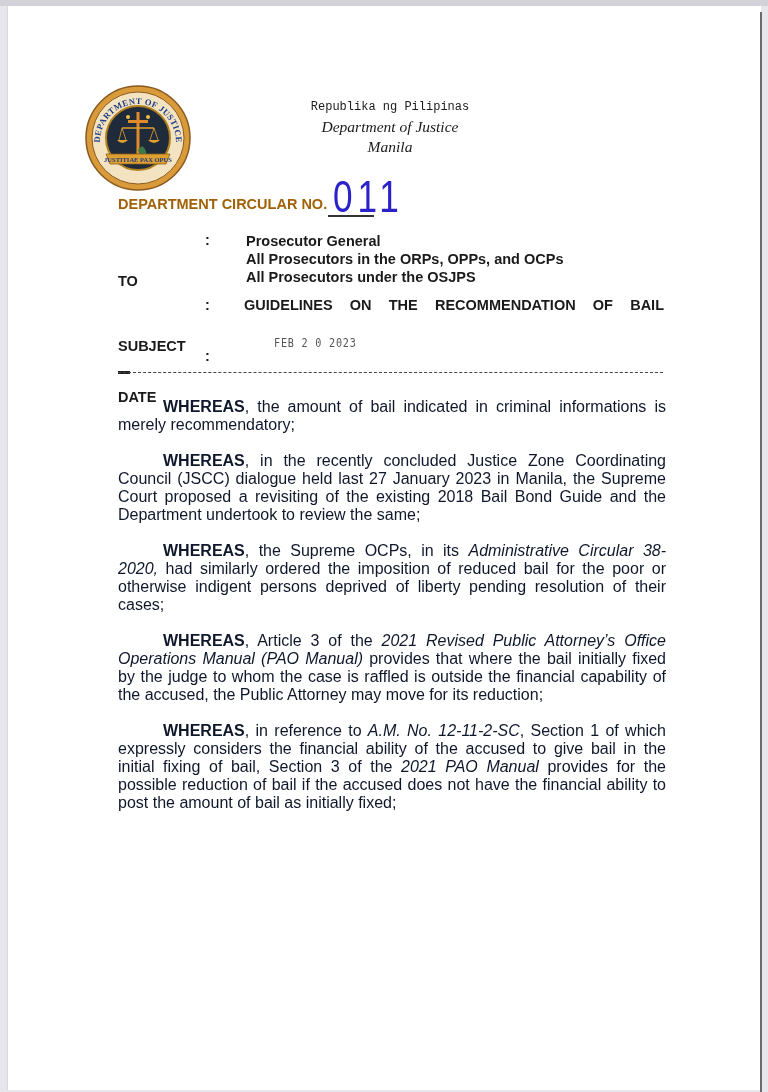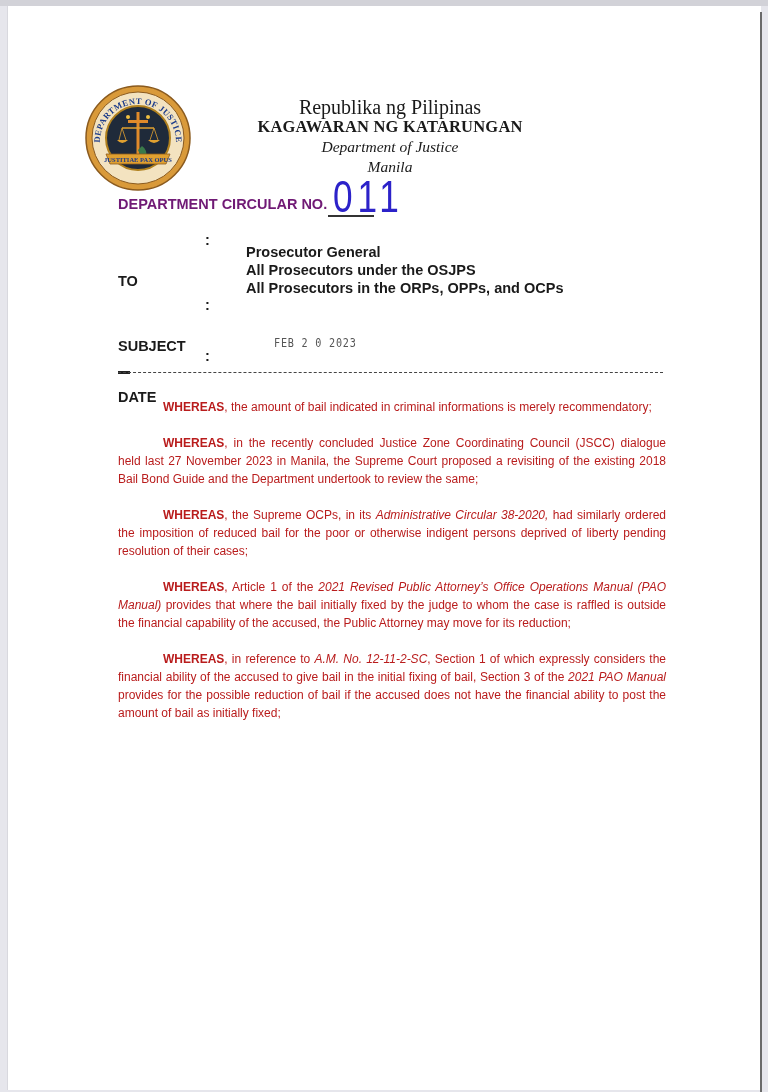--- a/index.html
+++ b/index.html
@@ -21,28 +21,28 @@
   }
   .top-edge { position: absolute; left: 0; top: 0; width: 768px; height: 6px; background: #d2d2d8; }
 
   .seal {
     position: absolute; left: 84px; top: 84px; width: 108px; height: 108px;
   }
   .letterhead {
     position: absolute; left: 220px; top: 98px; width: 340px;
     text-align: center; font-family: "Liberation Serif", serif; color: #1a1a1a;
   }
-  .lh-line1 { font-size: 20px; line-height: 19px; }
+  .lh-line1 { font-size: 12px; line-height: 19px; font-family: Liberation Mono, monospace; }
   .lh-line2 { font-size: 16.5px; font-weight: bold; line-height: 20px; letter-spacing: 0.2px; }
   .lh-line3 { font-size: 15.5px; font-style: italic; line-height: 20px; }
   .lh-line4 { font-size: 15.5px; font-style: italic; line-height: 20px; text-align: center; }
 
   .circ {
     position: absolute; left: 118px; top: 196px; font-weight: bold; font-size: 14.5px;
-    color: #701a75;
+    color: #a16207;
   }
   .circ-no {
     position: absolute; left: 333px; top: 172px;
     font-family: "Liberation Sans", sans-serif; color: #2c22c9;
     font-size: 44px; letter-spacing: 6px; transform: scaleX(0.8); transform-origin: left top;
   }
   .circ-underline {
     position: absolute; left: 328px; top: 215px; width: 46px; height: 1.5px; background: #333;
   }
 
@@ -56,21 +56,21 @@
     font-size: 13px; color: #555; letter-spacing: 1px; transform: scaleX(0.78); transform-origin: left top;
   }
   .separator {
     position: absolute; left: 118px; top: 372px; width: 545px; height: 0;
     border-top: 1.5px dashed #444;
   }
   .separator-lead { position: absolute; left: 118px; top: 371px; width: 12px; height: 2.5px; background: #222; }
 
   .body-text {
     position: absolute; left: 118px; top: 398px; width: 548px;
-    font-size: 12px; line-height: 18px; text-align: justify; color: #b91c1c;
+    font-size: 16px; line-height: 18px; text-align: justify; color: #0f172a;
   }
   .para { margin: 0 0 18px 0; text-indent: 45px; }
   .para b { font-weight: bold; }
   .para i { font-style: italic; }
 </style>
 </head>
 <body>
 
 <div class="top-edge"></div>
 <div class="page"></div>
@@ -100,48 +100,48 @@
   <circle cx="44" cy="33" r="2" fill="#f0c040"></circle>
   <circle cx="64" cy="33" r="2" fill="#f0c040"></circle>
   <path d="M 58 62 q 6 4 4 12 q -6 -2 -8 -8 z" fill="#3a7a4a"></path>
 
   <path d="M 22 70 L 86 70 L 82 80 L 26 80 Z" fill="#e0a030" stroke="#8a5a1e" stroke-width="0.8"></path>
   <text x="54" y="78" text-anchor="middle" font-family="Liberation Serif, serif" font-size="6.5" font-weight="bold" fill="#1a3a8a">JUSTITIAE PAX OPUS</text>
 </svg>
 
 <div class="letterhead">
   <div class="lh-line1">Republika ng Pilipinas</div>
-  <div class="lh-line2">KAGAWARAN NG KATARUNGAN</div>
   <div class="lh-line3">Department of Justice</div>
   <div class="lh-line4">Manila</div>
 </div>
 
 <div class="circ">DEPARTMENT CIRCULAR NO.</div>
 <div class="circ-no">011</div>
 <div class="circ-underline"></div>
 
 <div class="field-label" style="top:232px">TO</div>
 <div class="field-colon" style="top:232px">:</div>
-<div class="field-val" style="top:243px">
+<div class="field-val" style="top:232px">
   <div>Prosecutor General</div>
+  <div>All Prosecutors in the ORPs, OPPs, and OCPs</div>
   <div>All Prosecutors under the OSJPS</div>
-  <div>All Prosecutors in the ORPs, OPPs, and OCPs</div>
 </div>
 
 <div class="field-label" style="top:297px">SUBJECT</div>
 <div class="field-colon" style="top:297px">:</div>
 <div class="field-val subject-val" style="top:296px; left:244px;">
+  <span class="l1">GUIDELINES ON THE RECOMMENDATION OF BAIL</span>
 </div>
 
 <div class="field-label" style="top:348px">DATE</div>
 <div class="field-colon" style="top:348px">:</div>
 <div class="date-stamp">FEB 2 0 2023</div>
 
 <div class="separator-lead"></div>
 <div class="separator"></div>
 
 <div class="body-text" id="body-text">
     <p class="para"><b>WHEREAS</b><span>, the amount of bail indicated in criminal informations is merely recommendatory;</span></p>
-    <p class="para"><b>WHEREAS</b><span>, in the recently concluded Justice Zone Coordinating Council (JSCC) dialogue held last 27 November 2023 in Manila, the Supreme Court proposed a revisiting of the existing 2018 Bail Bond Guide and the Department undertook to review the same;</span></p>
+    <p class="para"><b>WHEREAS</b><span>, in the recently concluded Justice Zone Coordinating Council (JSCC) dialogue held last 27 January 2023 in Manila, the Supreme Court proposed a revisiting of the existing 2018 Bail Bond Guide and the Department undertook to review the same;</span></p>
     <p class="para"><b>WHEREAS</b><span>, the Supreme OCPs, in its </span><i>Administrative Circular 38-2020,</i><span> had similarly ordered the imposition of reduced bail for the poor or otherwise indigent persons deprived of liberty pending resolution of their cases;</span></p>
-    <p class="para"><b>WHEREAS</b><span>, Article 1 of the </span><i>2021 Revised Public Attorney’s Office Operations Manual (PAO Manual)</i><span> provides that where the bail initially fixed by the judge to whom the case is raffled is outside the financial capability of the accused, the Public Attorney may move for its reduction;</span></p>
+    <p class="para"><b>WHEREAS</b><span>, Article 3 of the </span><i>2021 Revised Public Attorney’s Office Operations Manual (PAO Manual)</i><span> provides that where the bail initially fixed by the judge to whom the case is raffled is outside the financial capability of the accused, the Public Attorney may move for its reduction;</span></p>
     <p class="para"><b>WHEREAS</b><span>, in reference to </span><i>A.M. No. 12-11-2-SC</i><span>, Section 1 of which expressly considers the financial ability of the accused to give bail in the initial fixing of bail, Section 3 of the </span><i>2021 PAO Manual</i><span> provides for the possible reduction of bail if the accused does not have the financial ability to post the amount of bail as initially fixed;</span></p>
   </div>
 
 </body></html>

